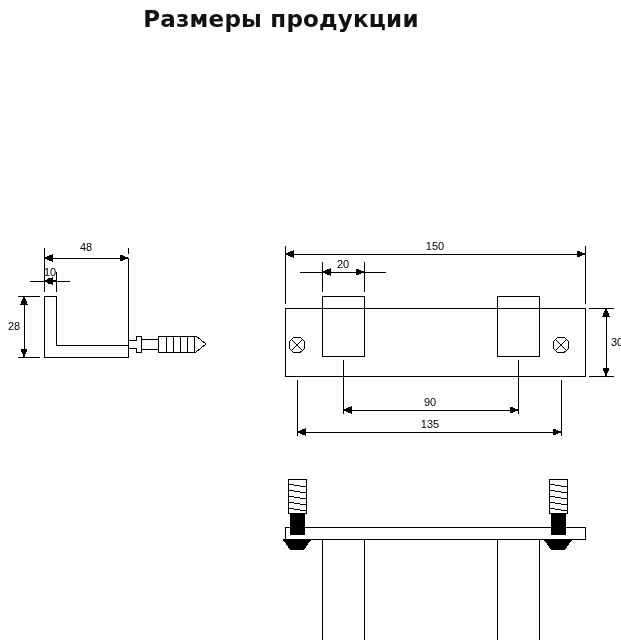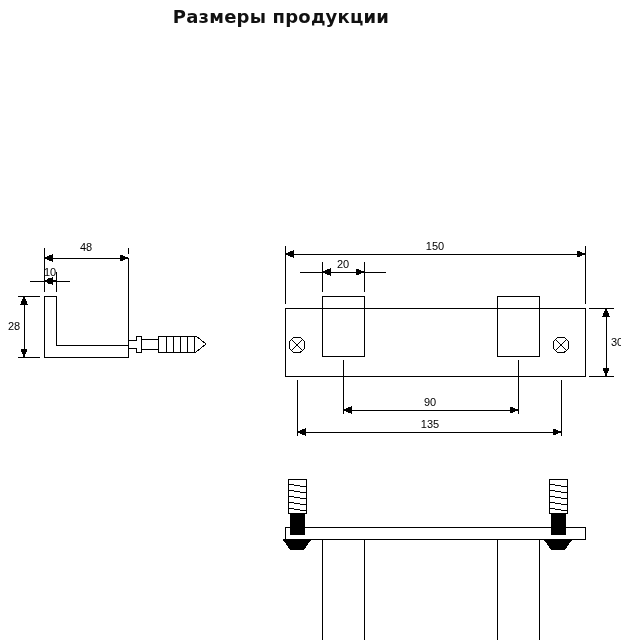--- a/index.html
+++ b/index.html
@@ -14,21 +14,21 @@
     color: #000000;
     position: relative;
     overflow: hidden;
   }
   #page-title {
     position: absolute;
     top: 6px;
     left: 0;
     width: 562px;
     text-align: center;
-    font-size: 18px;
+    font-size: 23px;
     font-weight: bold;
     letter-spacing: 0.2px;
     color: #111111;
     font-family: "DejaVu Sans", sans-serif;
   }
   #drawing {
     position: absolute;
     top: 0;
     left: 0;
     width: 621px;

